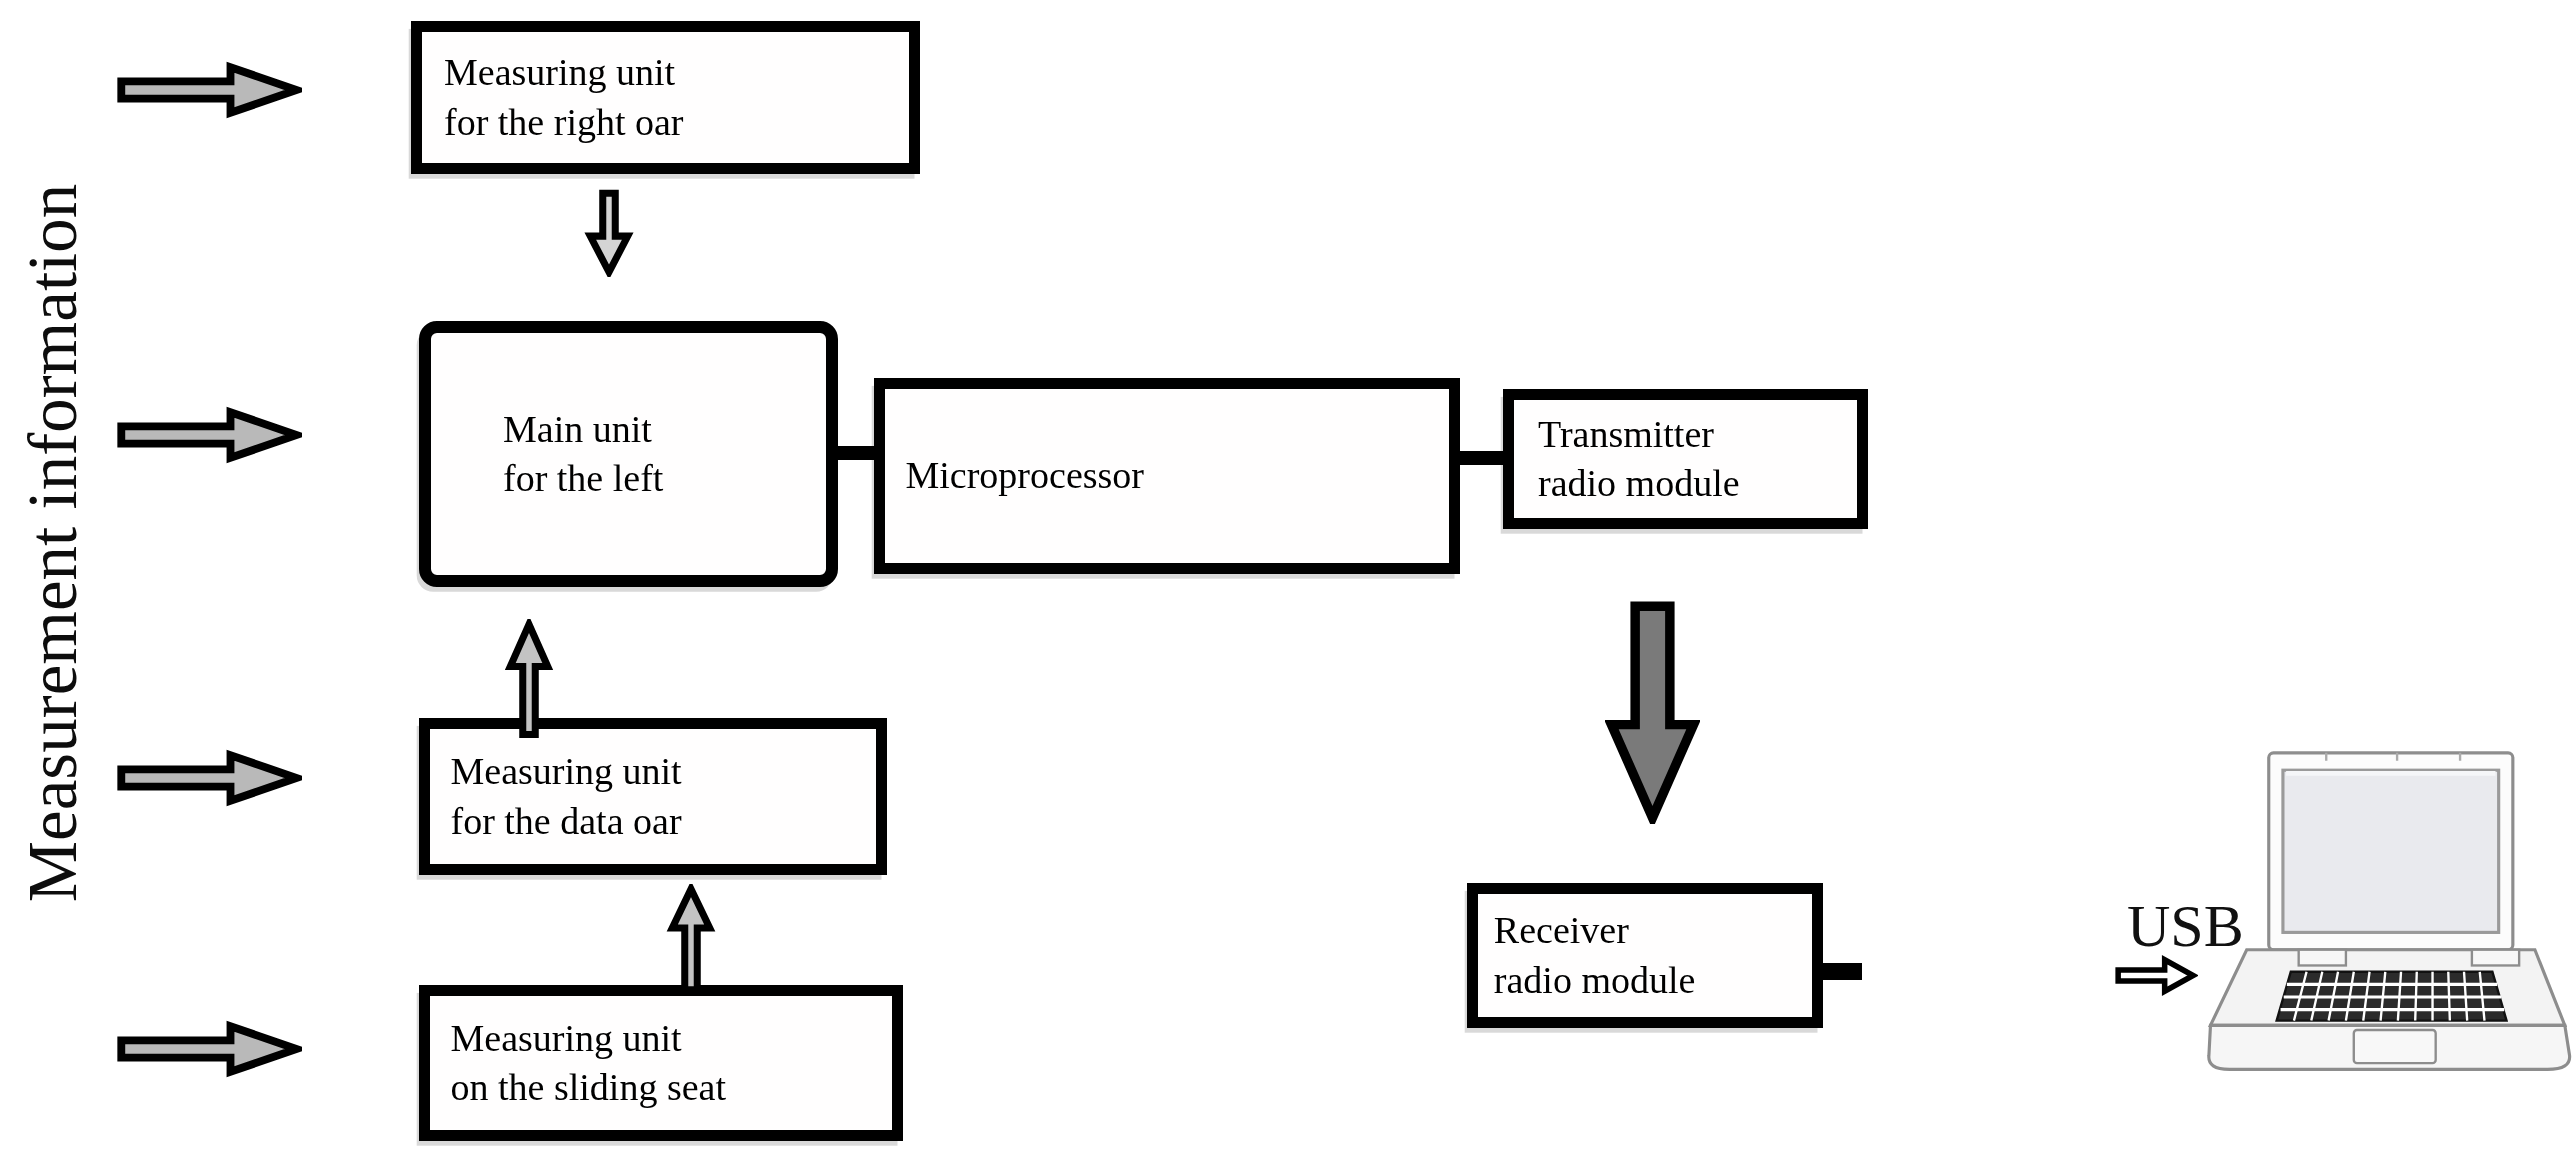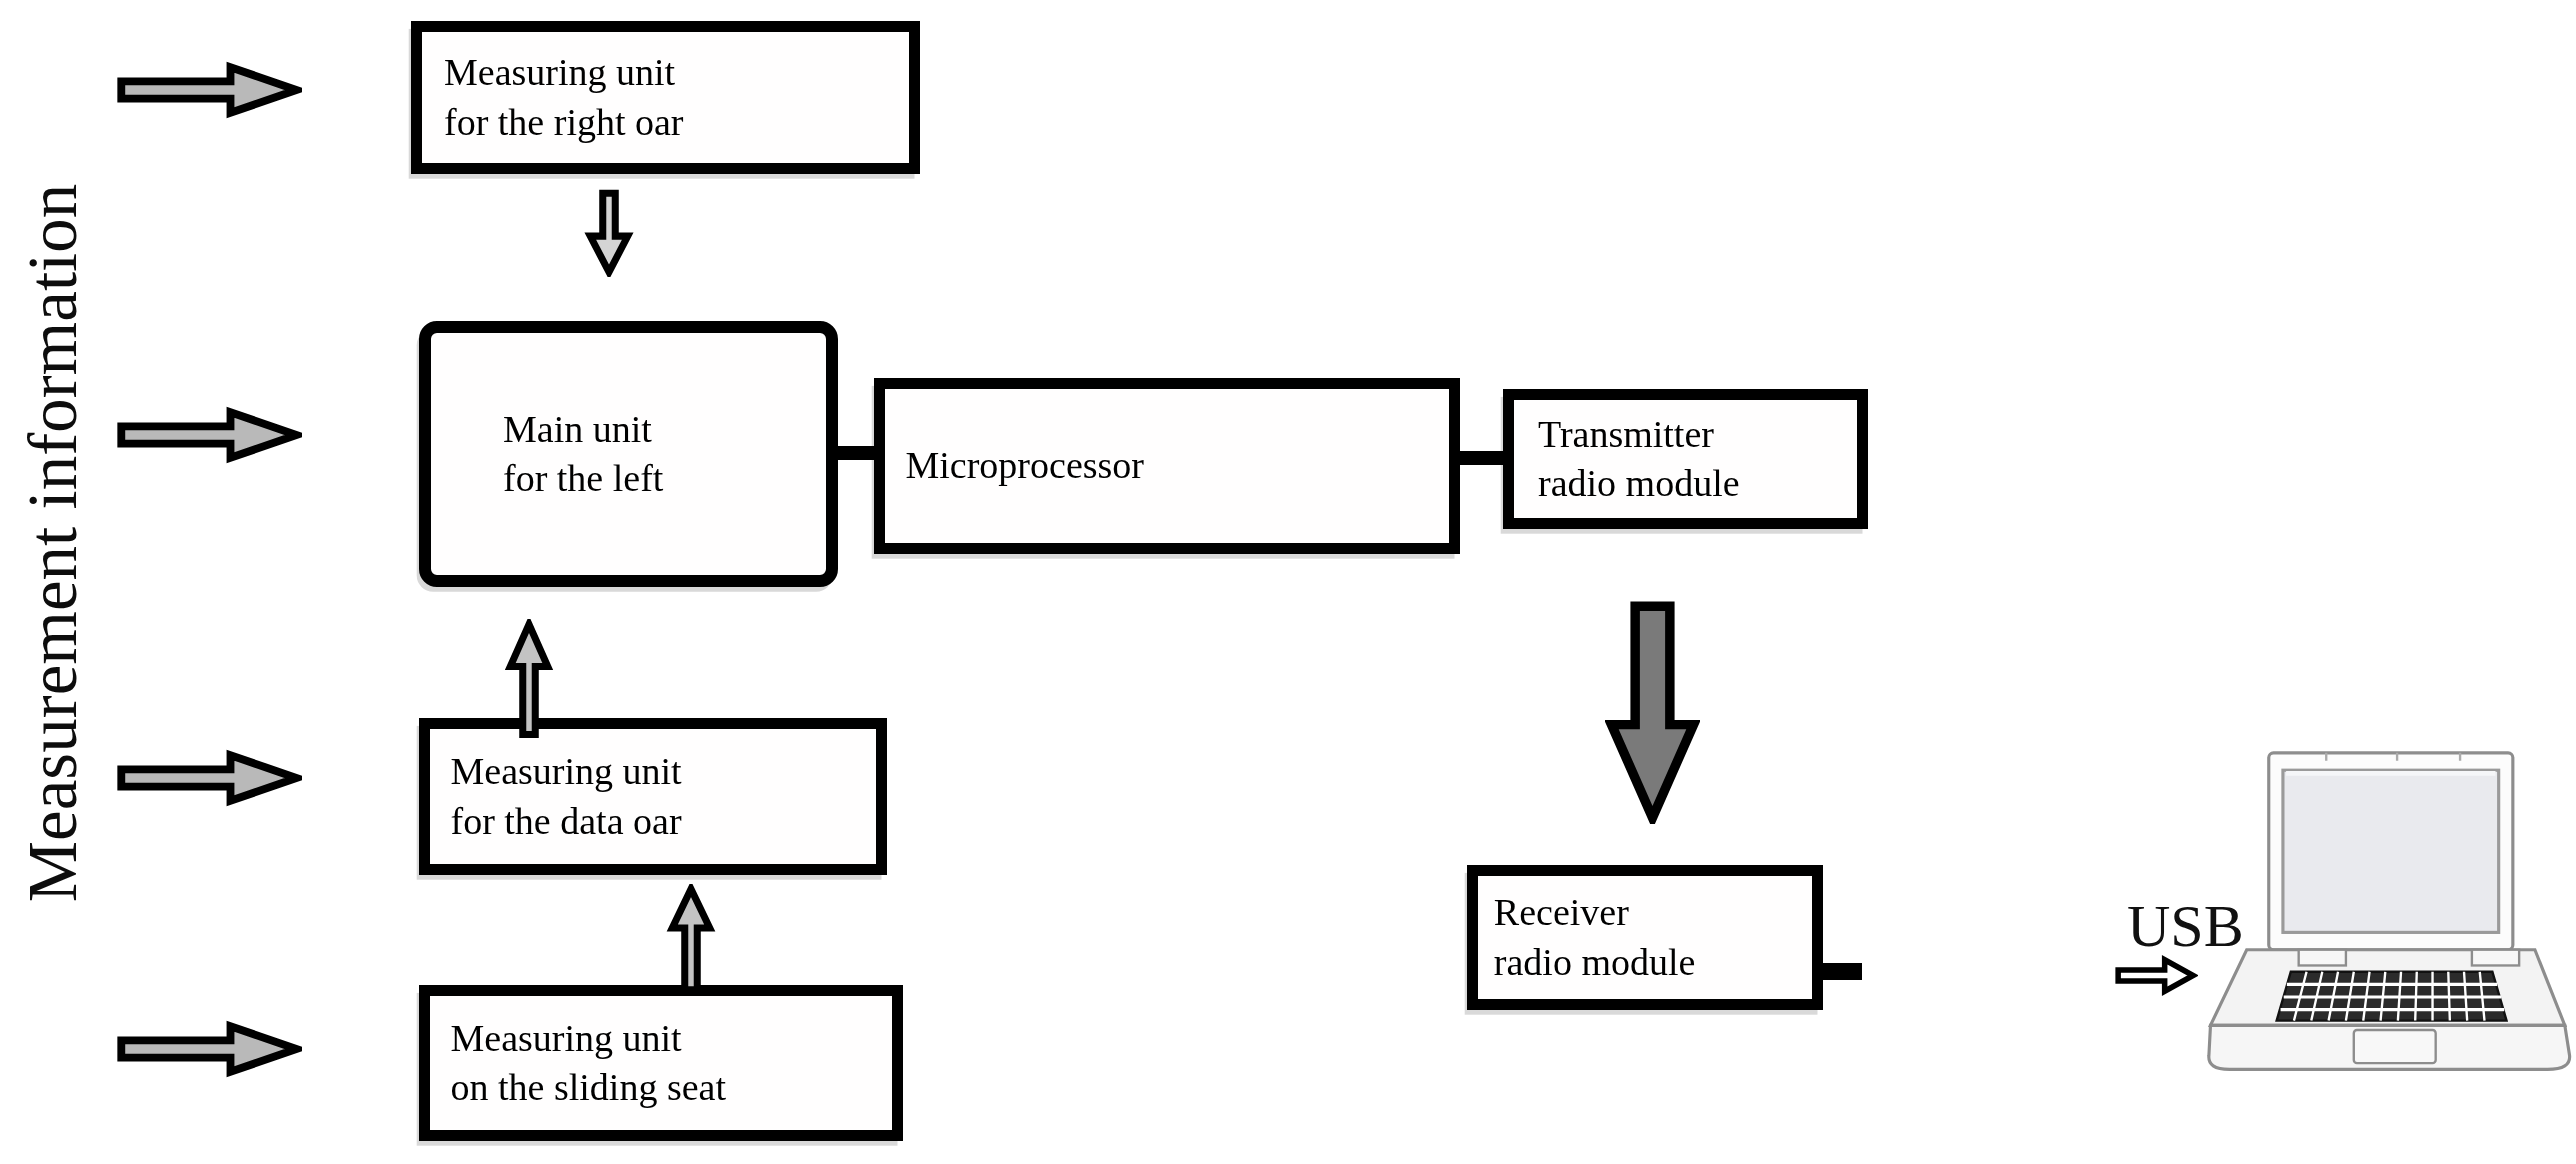--- a/index.html
+++ b/index.html
@@ -84,40 +84,40 @@
   <div class="box" style="left:411px; top:21px; width:509px; height:153px; padding-left:22px;">
     <span>Measuring unit</span>
     <span>for the right oar</span>
   </div>
 
   <div class="box" style="left:419px; top:321px; width:419px; height:266px; padding-left:72px; border-width:12.6px;border-radius:18px;">
     <span>Main unit</span>
     <span>for the left</span>
   </div>
 
-  <div class="box" style="left:874px; top:378px; width:586px; height:176px; padding-left:20.5px;">
+  <div class="box" style="left:874px; top:378px; width:586px; height:196px; padding-left:20.5px;">
     <span>Microprocessor</span>
   </div>
 
   <div class="box" style="left:1503px; top:389px; width:365px; height:140px; padding-left:24px;">
     <span>Transmitter</span>
     <span>radio module</span>
   </div>
 
   <div class="box" style="left:419px; top:718px; width:468px; height:157px; padding-left:20.5px;">
     <span>Measuring unit</span>
     <span>for the data oar</span>
   </div>
 
   <div class="box" style="left:419px; top:985px; width:484px; height:156px; padding-left:20.5px;">
     <span>Measuring unit</span>
     <span>on the sliding seat</span>
   </div>
 
-  <div class="box" style="left:1467px; top:865px; width:356px; height:145px; padding-left:15.8px;">
+  <div class="box" style="left:1467px; top:883px; width:356px; height:145px; padding-left:15.8px;">
     <span>Receiver</span>
     <span>radio module</span>
   </div>
 
 
   <div class="connector" style="left:832px; top:446px; width:49px; height:14px;"></div>
   <div class="connector" style="left:1456px; top:451px; width:52px; height:14px;"></div>
   <div class="connector" style="left:1818px; top:963px; width:44px; height:17.3px;"></div>
 
   <div class="arrow" style="left:584px; top:189px; width:50px; height:88px;">

